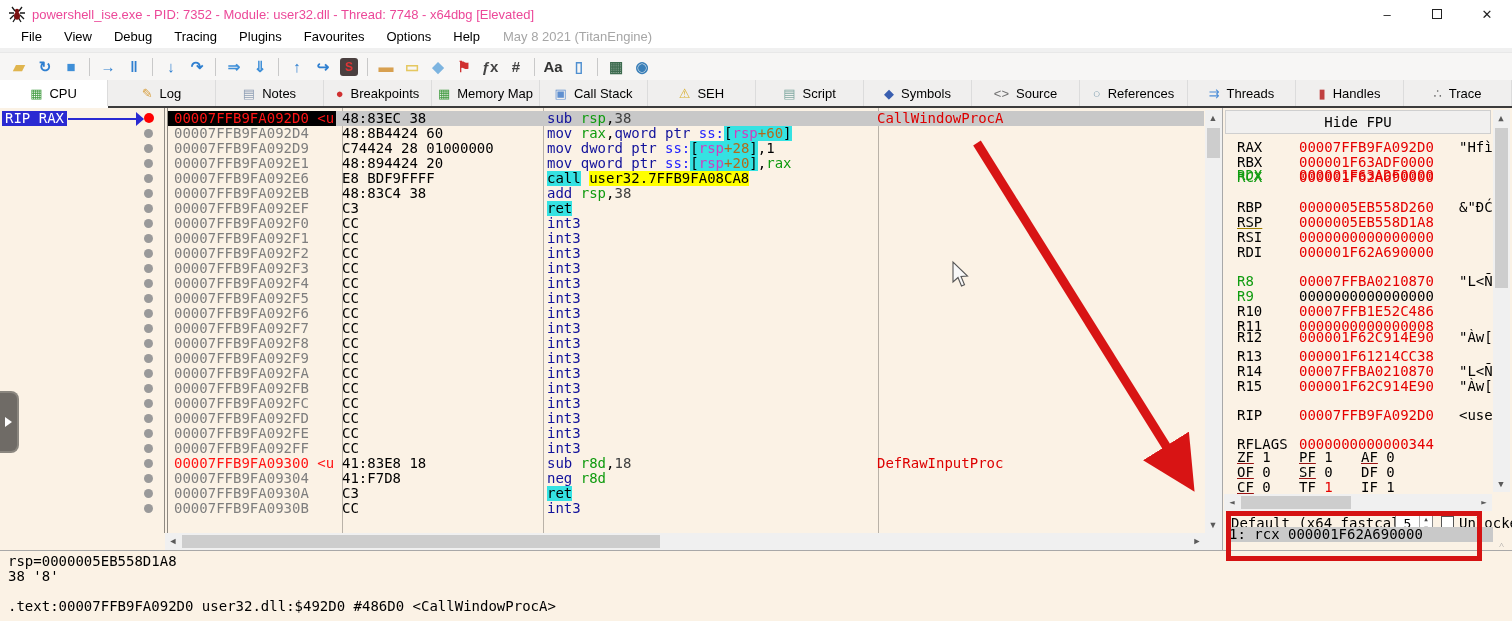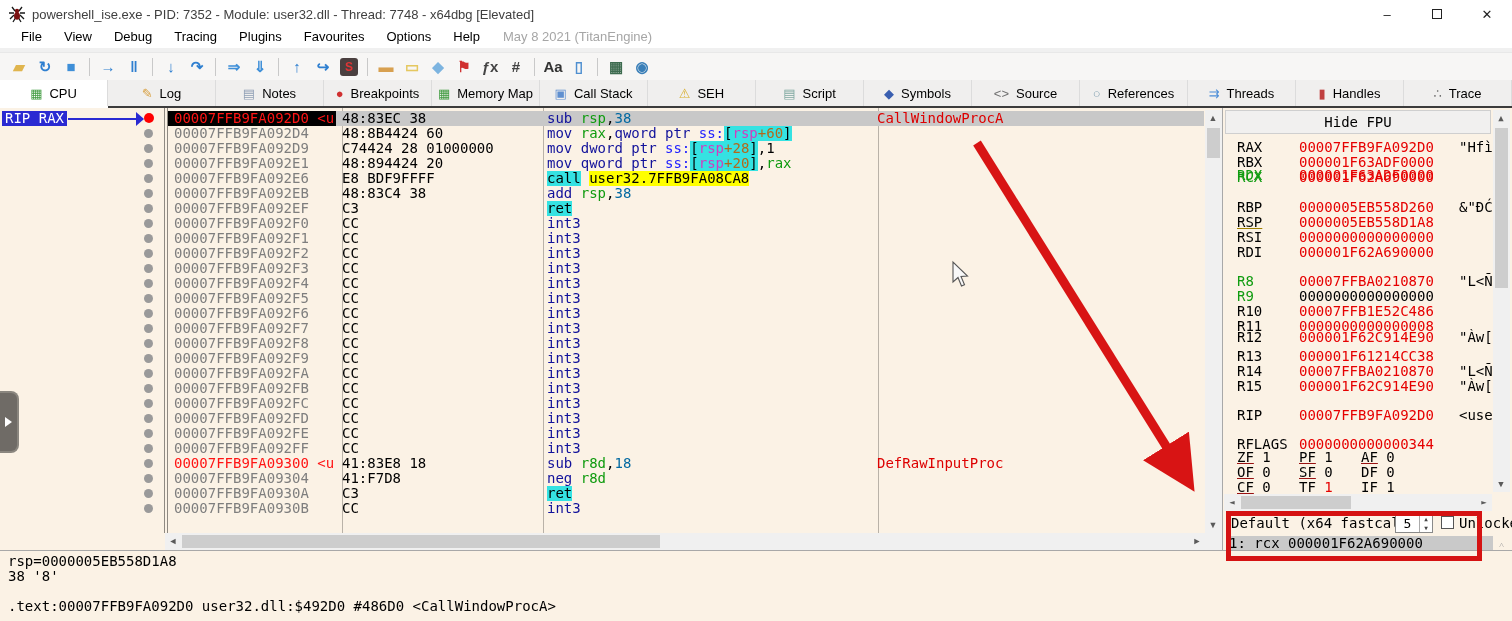--- a/index.html
+++ b/index.html
@@ -5,21 +5,21 @@
   * { margin:0; padding:0; box-sizing:border-box; }
   html,body { background:#d4d4d4; }
   #app {
     position:relative; width:1512px; height:621px; overflow:hidden;
     background:#f0f0f0; font-family:"Liberation Sans", sans-serif; color:#000;
   }
   
   .titlebar { position:absolute; left:0; top:0; width:1512px; height:28px; background:#ffffff;
     display:flex; align-items:center; padding-left:8px; }
   .titlebar .app-icon { width:18px; height:18px; margin-right:6px; flex:0 0 auto; }
-  .titlebar .title-text { font-size:13px; color:#404040; }
+  .titlebar .title-text { font-size:13px; color:#ec4899; }
   .win-controls { position:absolute; right:0; top:0; height:28px; display:flex; }
   .win-btn { width:50px; height:28px; display:flex; align-items:center; justify-content:center;
     font-size:13px; color:#222; }
   .win-btn .maxbox { width:10px; height:10px; border:1px solid #222; display:inline-block; }
   
   .menubar { position:absolute; left:0; top:24px; width:1512px; height:24px; background:#ffffff;
     display:flex; align-items:center; padding-left:10px; }
   .menu-item { font-size:13px; padding:0 11px; color:#000; }
   .menu-note { font-size:13px; color:#a6a6a6; margin-left:12px; }
   
@@ -47,21 +47,21 @@
   .c-addr  { width:168px; flex:0 0 auto; padding-left:6px; overflow:hidden; color:#7e7e7e; }
   .c-bytes { width:201px; flex:0 0 auto; padding-left:6px; overflow:hidden; }
   .c-instr { width:335px; flex:0 0 auto; padding-left:10px; overflow:hidden; }
   .c-com   { flex:1 1 auto; padding-left:5px; overflow:hidden; color:#dd0000; }
   .dot { position:absolute; left:144px; top:3px; width:9px; height:9px; border-radius:50%; background:#9a9a9a; }
   .dot.bp { background:#ff0000; width:10px; height:10px; top:2px; }
   .drow.sel .c-bytes, .drow.sel .c-instr, .drow.sel .c-com { background:#c8c8c8; }
   .addr-current { background:#000; color:#ff1414 !important; }
   .addr-label { color:#ff1414 !important; }
   
-  .mn { color:#12129b; } .reg { color:#0f9b0f; } .num { color:#0369a1; }
+  .mn { color:#12129b; } .reg { color:#0f9b0f; } .num { color:#404040; }
   .seg { color:#2121ff; } .pl { color:#000; }
   .br { background:#35e2e2; color:#000; } .mreg { background:#35e2e2; color:#d23cc0; }
   .moff { background:#35e2e2; color:#b4681a; }
   .cmn { background:#35e2e2; color:#000; } .cdst { background:#ffff00; color:#000; }
   
   .jump-label { position:absolute; left:2px; top:3px; background:#2a2ad2; color:#fff;
     font-family:"DejaVu Sans Mono", monospace; font-size:14px; padding:0 3px; height:15px; line-height:15px; }
   .jump-line { position:absolute; left:68px; top:10px; width:72px; height:2px; background:#2a2ad2; }
   .jump-head { position:absolute; left:136px; top:4px; width:0; height:0;
     border-left:8px solid #2a2ad2; border-top:7px solid transparent; border-bottom:7px solid transparent; }
@@ -348,21 +348,21 @@
         <span class="sval">5</span>
         <span class="btns">
             <span>▲</span>
             <span>▼</span>
           </span>
       </span>
       <span class="chk"></span>
       <span class="chk-label">Unlocked</span>
     </div>
     <div id="arg-rows">
-        <div class="arg-row sel" style="top: 24px;">1: rcx 000001F62A690000</div>
+        <div class="arg-row sel" style="top: 15px;">1: rcx 000001F62A690000</div>
         <div class="arg-row" style="top: 40px;">2: rdx 000001F63ADF0000</div>
         <div class="arg-row" style="top: 56px;">3: r8 00007FFBA0210870 "L&lt;Ñ¸P"</div>
         <div class="arg-row" style="top: 72px;">4: r9 0000000000000000</div>
         <div class="arg-row" style="top: 88px;">5: [rsp+28] 0000000000000000</div>
       </div>
     <div class="mini-arr" style="left:276px;top:28px">˄</div>
     <div class="mini-arr" style="left:276px;top:92px">˅</div>
   </div>
 
   <div class="status-pane" id="status-pane">

